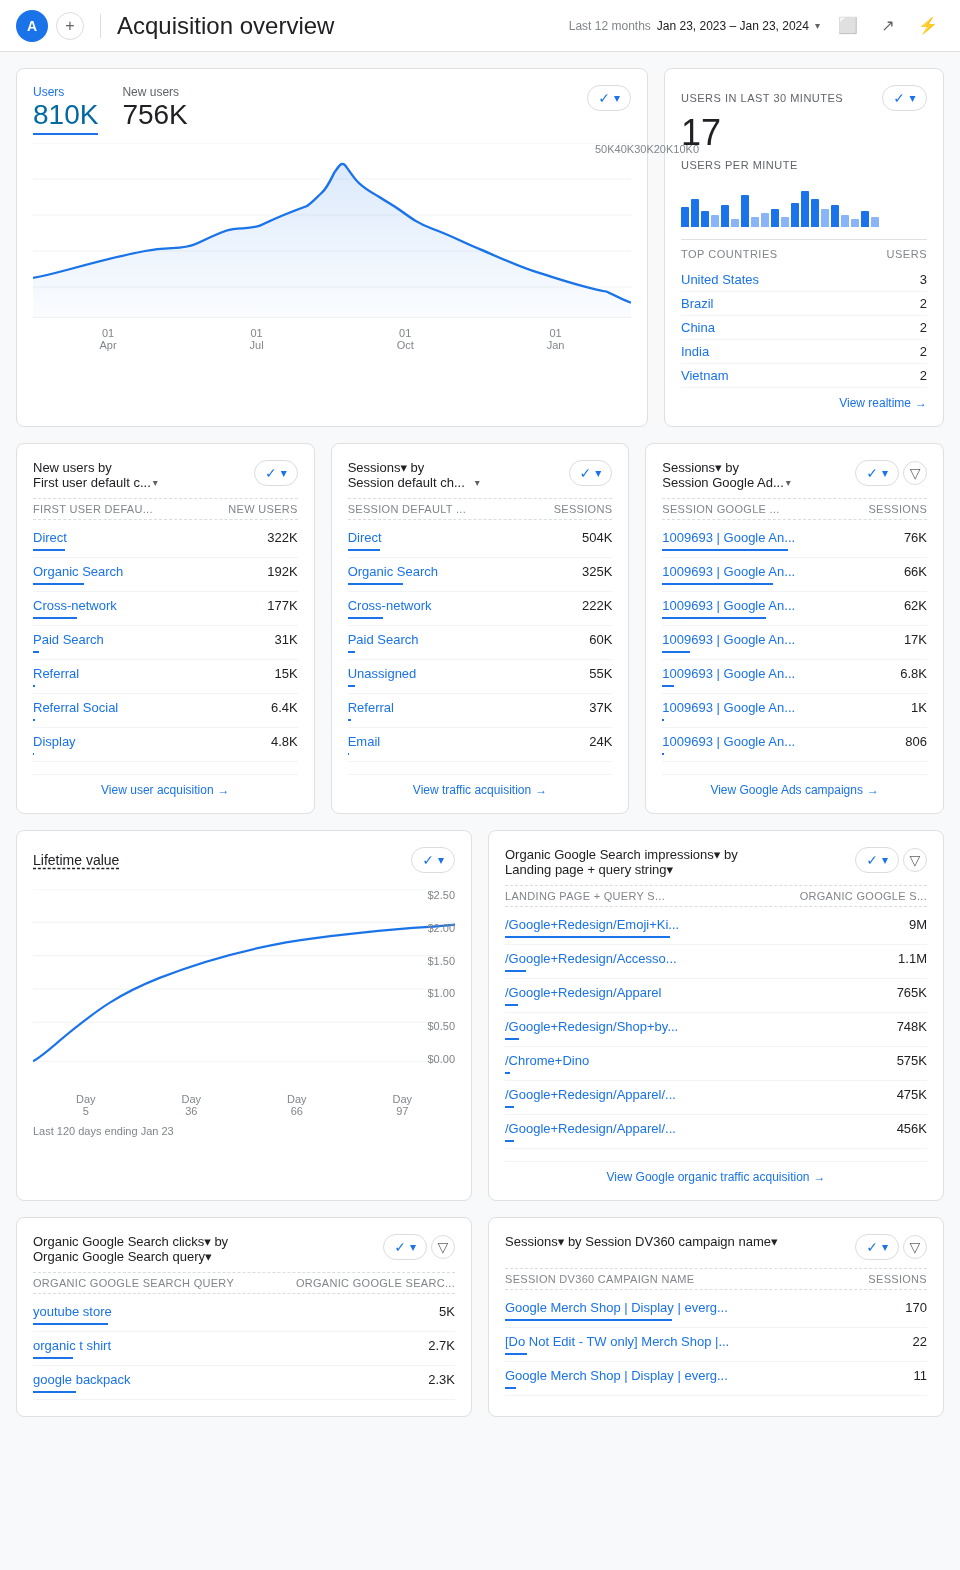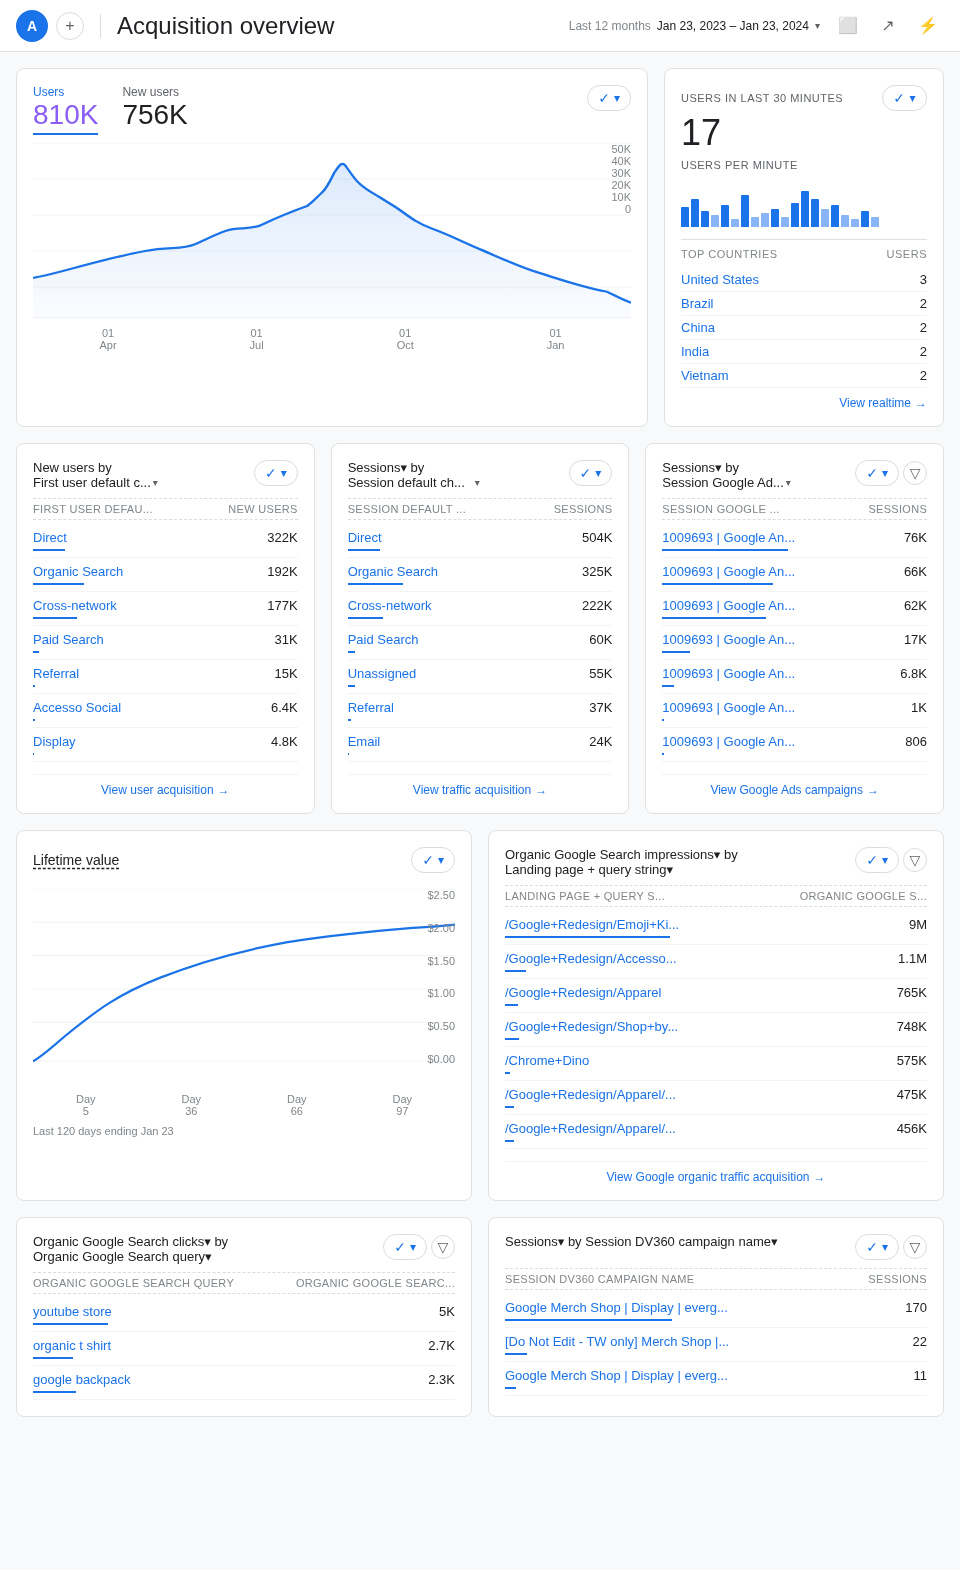--- a/index.html
+++ b/index.html
@@ -33,28 +33,28 @@
 
     
     .users-card { flex: 1; }
     .card-header { display: flex; align-items: flex-start; justify-content: space-between; margin-bottom: 4px; }
     .metric-tabs { display: flex; gap: 24px; }
     .metric-tab { cursor: pointer; }
     .metric-tab.active { color: #1a73e8; border-bottom: 2px solid #1a73e8; padding-bottom: 2px; }
     .metric-tab .label { font-size: 12px; color: #5f6368; }
     .metric-tab.active .label { color: #1a73e8; }
     .metric-tab .value { font-size: 28px; font-weight: 400; color: #202124; }
-    .metric-tab.active .value { color: #8b5cf6; }
+    .metric-tab.active .value { color: #0369a1; }
     .check-btn { display: flex; align-items: center; gap: 4px; border: 1px solid #dadce0; border-radius: 16px; padding: 4px 10px; cursor: pointer; font-size: 12px; color: #1a73e8; }
     .check-icon { color: #1a73e8; font-size: 14px; }
 
     
     .chart-area { position: relative; height: 180px; margin-top: 8px; }
     .chart-svg { width: 100%; height: 100%; }
-    .y-axis-labels { position: absolute; right: 0; top: 0; bottom: 20px; display: flex; flex-direction: column; font-size: 11px; color: #80868b; width: 36px; text-align: right; }
+    .y-axis-labels { position: absolute; right: 0; top: 0; bottom: 20px; display: flex; flex-direction: row; justify-content: space-between; font-size: 11px; color: #80868b; width: 36px; text-align: right; }
     .x-axis-labels { display: flex; justify-content: space-around; margin-top: 4px; font-size: 11px; color: #80868b; }
     .x-label { text-align: center; }
 
     
     .realtime-card { width: 280px; flex-shrink: 0; }
     .realtime-title { font-size: 11px; color: #5f6368; text-transform: uppercase; letter-spacing: 0.5px; font-weight: 500; display: flex; align-items: center; justify-content: space-between; margin-bottom: 4px; }
     .realtime-count { font-size: 36px; font-weight: 300; color: #202124; line-height: 1; margin-bottom: 8px; }
     .realtime-subtitle { font-size: 11px; color: #5f6368; text-transform: uppercase; letter-spacing: 0.5px; font-weight: 500; margin-bottom: 8px; }
     .bar-chart { display: flex; align-items: flex-end; gap: 2px; height: 48px; margin-bottom: 12px; }
     .bar { background: #1a73e8; width: 8px; border-radius: 1px 1px 0 0; }
@@ -313,21 +313,21 @@
     </div>
           <div class="table-row">
       <div class="row-name">
         <span>Referral</span>
         <div class="row-bar" style="width:5%"></div>
       </div>
       <div class="row-value">15K</div>
     </div>
           <div class="table-row">
       <div class="row-name">
-        <span>Accesso Social</span>
+        <span>Referral Social</span>
         <div class="row-bar" style="width:2%"></div>
       </div>
       <div class="row-value">6.4K</div>
     </div>
           <div class="table-row">
       <div class="row-name">
         <span>Display</span>
         <div class="row-bar" style="width:1%"></div>
       </div>
       <div class="row-value">4.8K</div>

